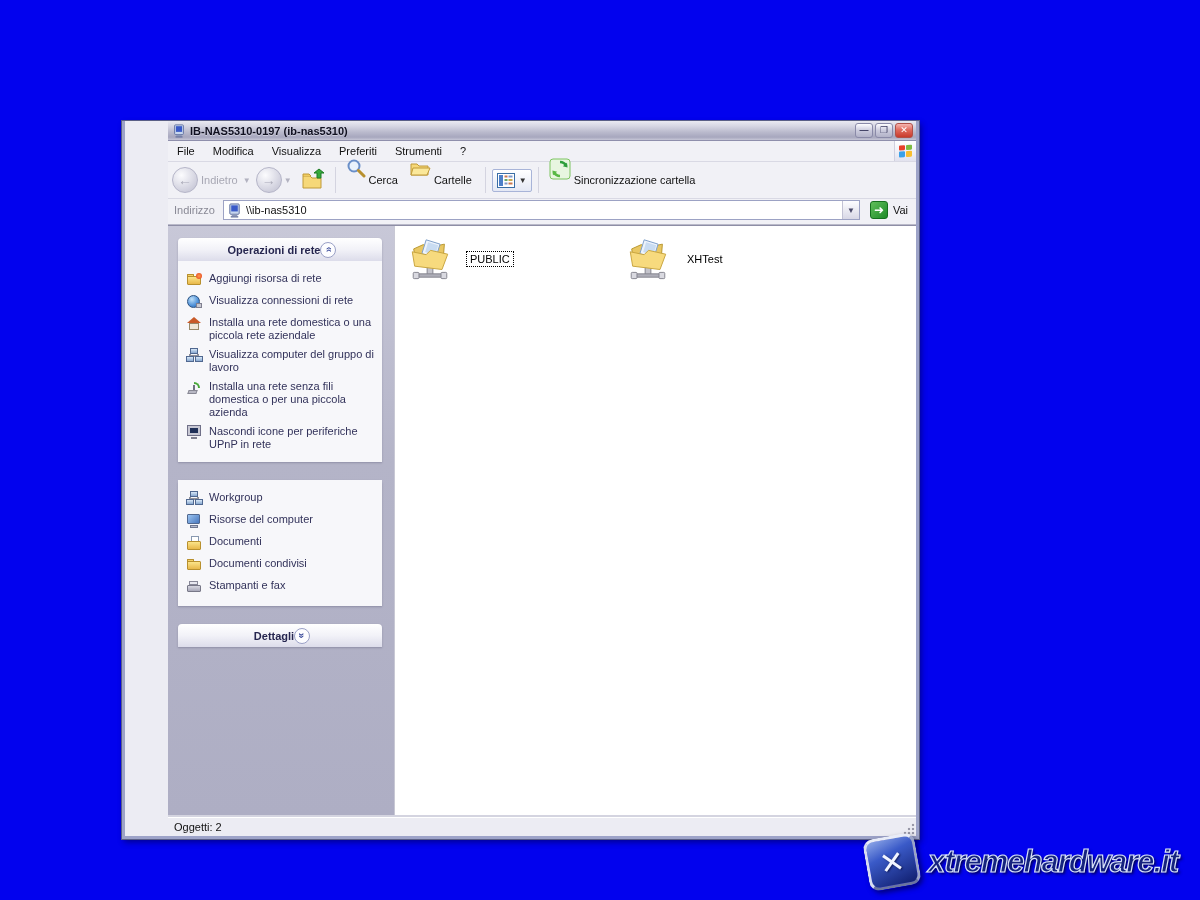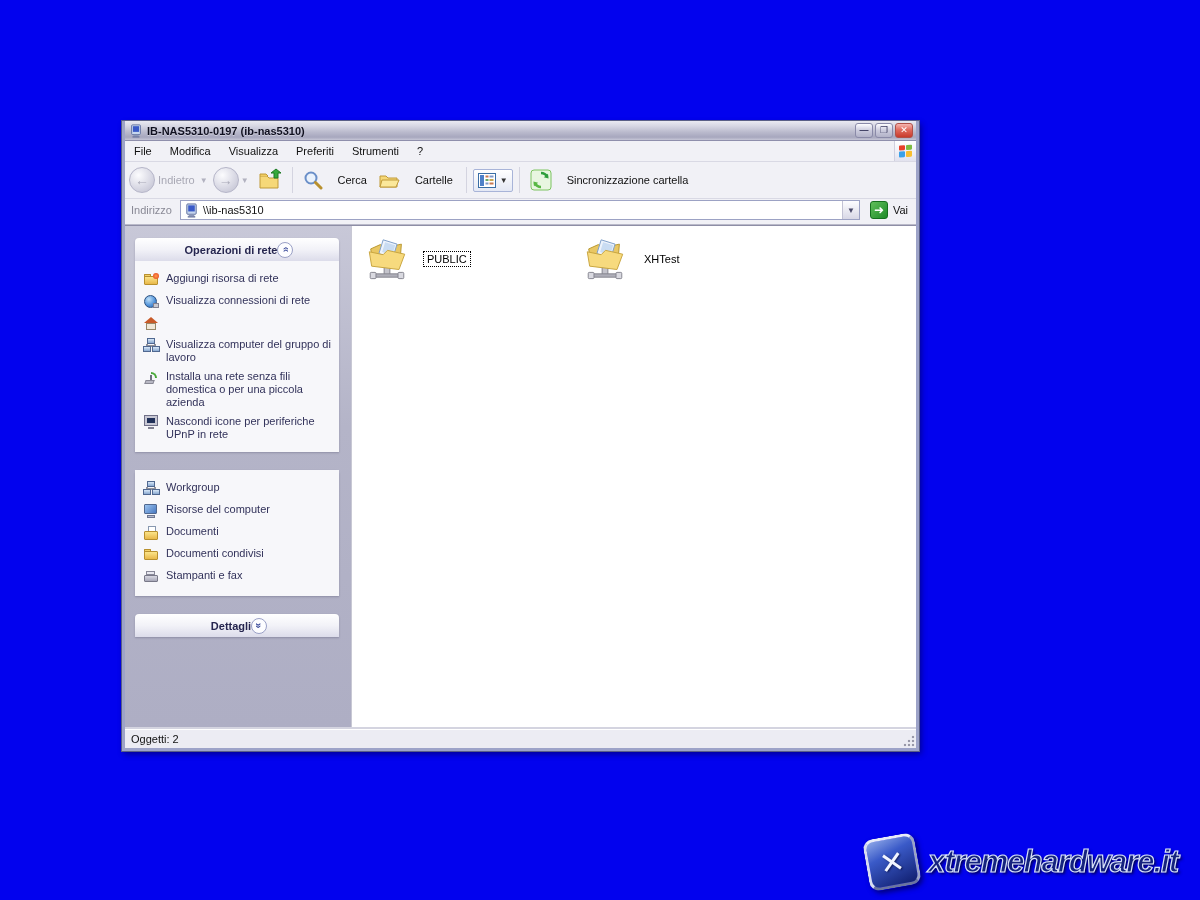--- a/index.html
+++ b/index.html
@@ -5,26 +5,26 @@
   * { margin:0; padding:0; box-sizing:border-box; }
   html,body { width:1200px; height:900px; overflow:hidden; }
   body {
     font-family:"Liberation Sans","DejaVu Sans",sans-serif;
     background:#0202ee;
     position:relative;
   }
 
   
   .xp-window {
-    position:absolute; left:122px; top:121px; width:797px; height:630px;
+    position:absolute; left:122px; top:121px; width:797px; height:718px;
     background:#ECECF3;
     border:3px solid #9DA3C8;
     border-top:none;
     box-shadow:0 0 0 1px #5a5f86, 2px 3px 6px rgba(0,0,20,.45);
-    display:flex; flex-direction:column;
+    display:flex; flex-direction:column;padding-left:43px;
   }
   .titlebar {
     height:20px; flex:0 0 20px;
     background:linear-gradient(180deg,#EAEAF2 0%,#D8D8E4 25%,#B9B9CC 60%,#A7A7BE 85%,#C6C6D6 100%);
     display:flex; align-items:center; padding:0 3px 0 4px;
     border-bottom:1px solid #8F8FAC;
   }
   .titlebar .title {
     font-size:11px; font-weight:bold; color:#101020; flex:1;
     white-space:nowrap; overflow:hidden; margin-left:4px;
@@ -68,21 +68,21 @@
   .nav-circle {
     width:26px; height:26px; border-radius:50%;
     background:radial-gradient(circle at 35% 30%,#FCFCFE,#D6D6E2 60%,#BDBDCE);
     border:1px solid #B5B5C8; display:flex; align-items:center; justify-content:center;
     color:#AAAAB8; font-size:14px; font-weight:bold;
   }
   .tb-label { font-size:11px; color:#111; margin:16px 3px; }
   .tb-label.dim { color:#A8A8B4; }
   .drop { font-size:8px; color:#B2B2C0; margin:0 5px 0 2px; }
   .tb-sep { width:1px; height:26px; background:#D4D4E0; margin:0 6px; }
-  .tb-btn { display:flex; align-items:center; padding:3px 4px; border-radius:3px; cursor:pointer;gap:12px; }
+  .tb-btn { display:flex; padding:3px 4px; border-radius:3px; cursor:pointer; }
   .views-btn {
     display:flex; align-items:center; padding:3px 4px; border:1px solid #A8B4D8;
     border-radius:2px; background:linear-gradient(180deg,#FFFFFF,#E4E8F4); cursor:pointer;
   }
   .views-drop { font-size:8px; color:#333; margin-left:4px; }
 
   
   .addressbar {
     height:26px; flex:0 0 26px; background:#F1F1F6;
     display:flex; align-items:center; padding:0 4px 3px 6px;
@@ -366,20 +366,21 @@
               <i class="ic ico-globe"></i>
                 <i class="ic ico-globe-plug"></i>
             </span>
             <span class="task-label">Visualizza connessioni di rete</span>
           </div>
           <div class="task-item">
             <span class="task-icon">
               <i class="ic ico-house-roof"></i>
                 <i class="ic ico-house-body"></i>
             </span>
+            <span class="task-label">Installa una rete domestica o una piccola rete aziendale</span>
           </div>
           <div class="task-item">
             <span class="task-icon">
               <i class="ic ico-net-line"></i>
                 <i class="ic ico-pc ico-pc-sm1"></i>
                 <i class="ic ico-pc ico-pc-sm2"></i>
                 <i class="ic ico-pc ico-pc-sm3"></i>
             </span>
             <span class="task-label">Visualizza computer del gruppo di lavoro</span>
           </div>

